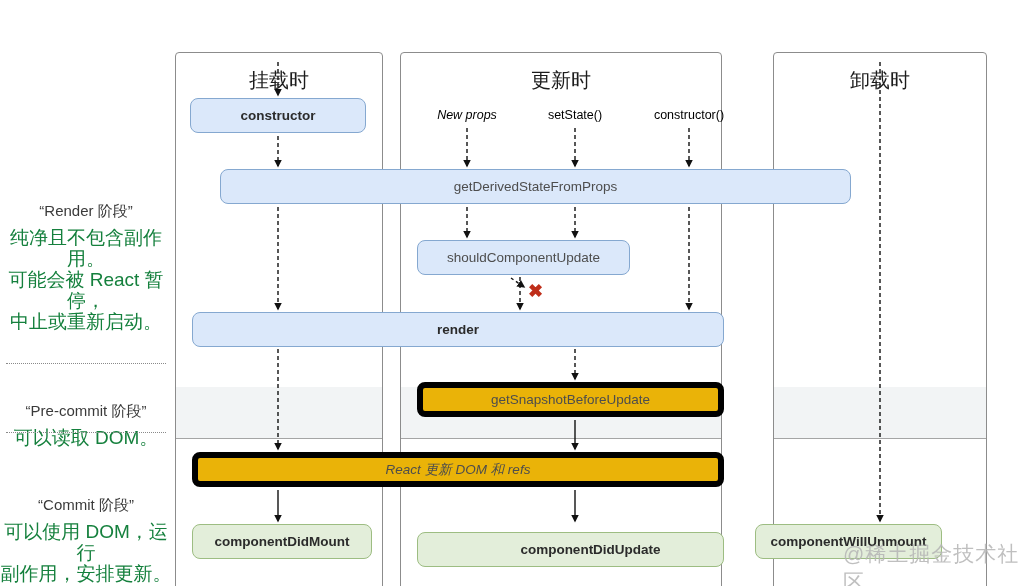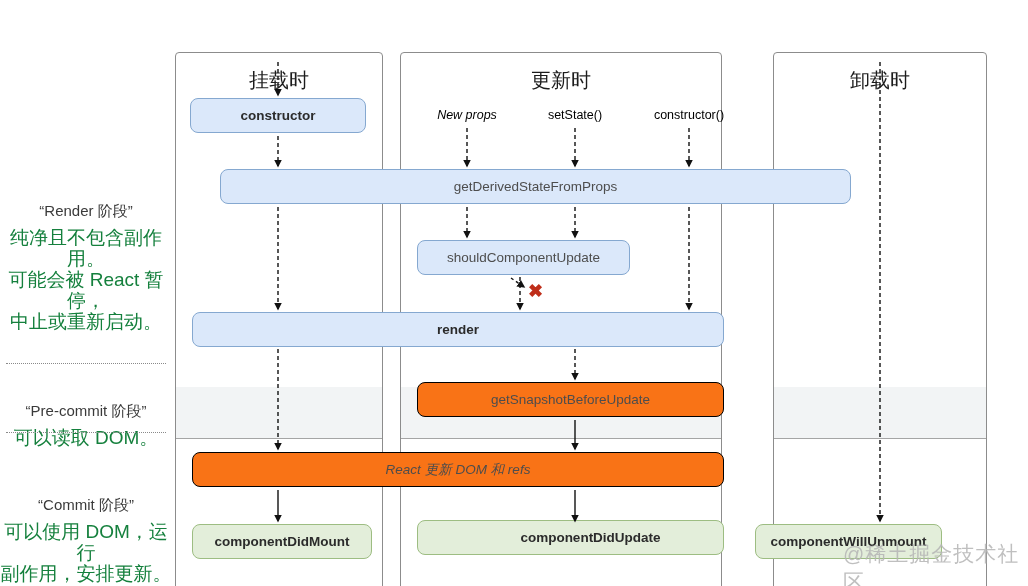--- a/index.html
+++ b/index.html
@@ -17,21 +17,21 @@
   .col { position:absolute; top:12px; height:563px; background:#fff;
          border:1px solid #8c8c8c; border-radius:4px;margin-top:40px; }
   .col-title { position:absolute; top:14px; left:0; right:0; text-align:center;
                font-size:20px; color:#1c1c1c; }
   .band { position:absolute; left:0; right:0; top:334px; height:52px;
           background:#f2f4f5; border-bottom:1px solid #a5a5a5; }
   
   .box { position:absolute; height:35px; display:flex; align-items:center;
          justify-content:center; border-radius:8px; font-size:13.5px; z-index:4; }
   .blue   { background:#dbe8fa; border:1px solid #85a8d0; }
-  .yellow { background:#f97316; border:1px solid #000000; }
+  .yellow { background:#eab308; border:6px solid #000000; }
   .green  { background:#e3eeda; border:1px solid #9dbd82; }
   .bold   { font-weight:bold; color:#2b2b2b; }
   .plain  { color:#4d4d4d; }
   .italic { font-style:italic; }
   
   .trigger { position:absolute; top:108px; height:16px; text-align:center;
              font-size:12.5px; color:#000000; z-index:4; }
   .arrows { position:absolute; left:0; top:0; z-index:6; pointer-events:none; }
   .stop-x { position:absolute; left:528px; top:282px; font-size:18px; line-height:18px;
             font-weight:bold; color:#bf2e1a; z-index:7; }
@@ -78,21 +78,21 @@
   <div class="trigger" style="left:535px; width:80px;">setState()</div>
   <div class="trigger" style="left:639px; width:100px;">constructor()</div>
 
   <div class="box blue bold" style="left:190px; top:98px;  width:176px;">constructor</div>
   <div class="box blue plain" style="left:176px; top:169px; width:631px;margin-left:44px;">getDerivedStateFromProps</div>
   <div class="box blue plain" style="left:417px; top:240px; width:213px;">shouldComponentUpdate</div>
   <div class="box blue bold" style="left:192px; top:312px; width:532px;">render</div>
   <div class="box yellow plain" style="left:417px; top:382px; width:307px;">getSnapshotBeforeUpdate</div>
   <div class="box yellow plain italic" style="left:192px; top:452px; width:532px;">React 更新 DOM 和 refs</div>
   <div class="box green bold" style="left:192px; top:524px; width:180px;">componentDidMount</div>
-  <div class="box green bold" style="left:417px; top:520px; width:307px;padding-left:40px;">componentDidUpdate</div>
+  <div class="box green bold" style="left:417px; top:532px; width:307px;padding-left:40px;">componentDidUpdate</div>
   <div class="box green bold" style="left:755px; top:524px; width:187px;">componentWillUnmount</div>
 
   <svg class="arrows" width="1028" height="586">
     <defs>
       <marker id="ah" markerWidth="9" markerHeight="9" refX="6.5" refY="4" orient="auto" markerUnits="userSpaceOnUse">
         <path d="M0,0 L8,4 L0,8 z" fill="#111"></path>
       </marker>
     </defs>
     <g stroke="#111" stroke-width="1.4" fill="none">
 

